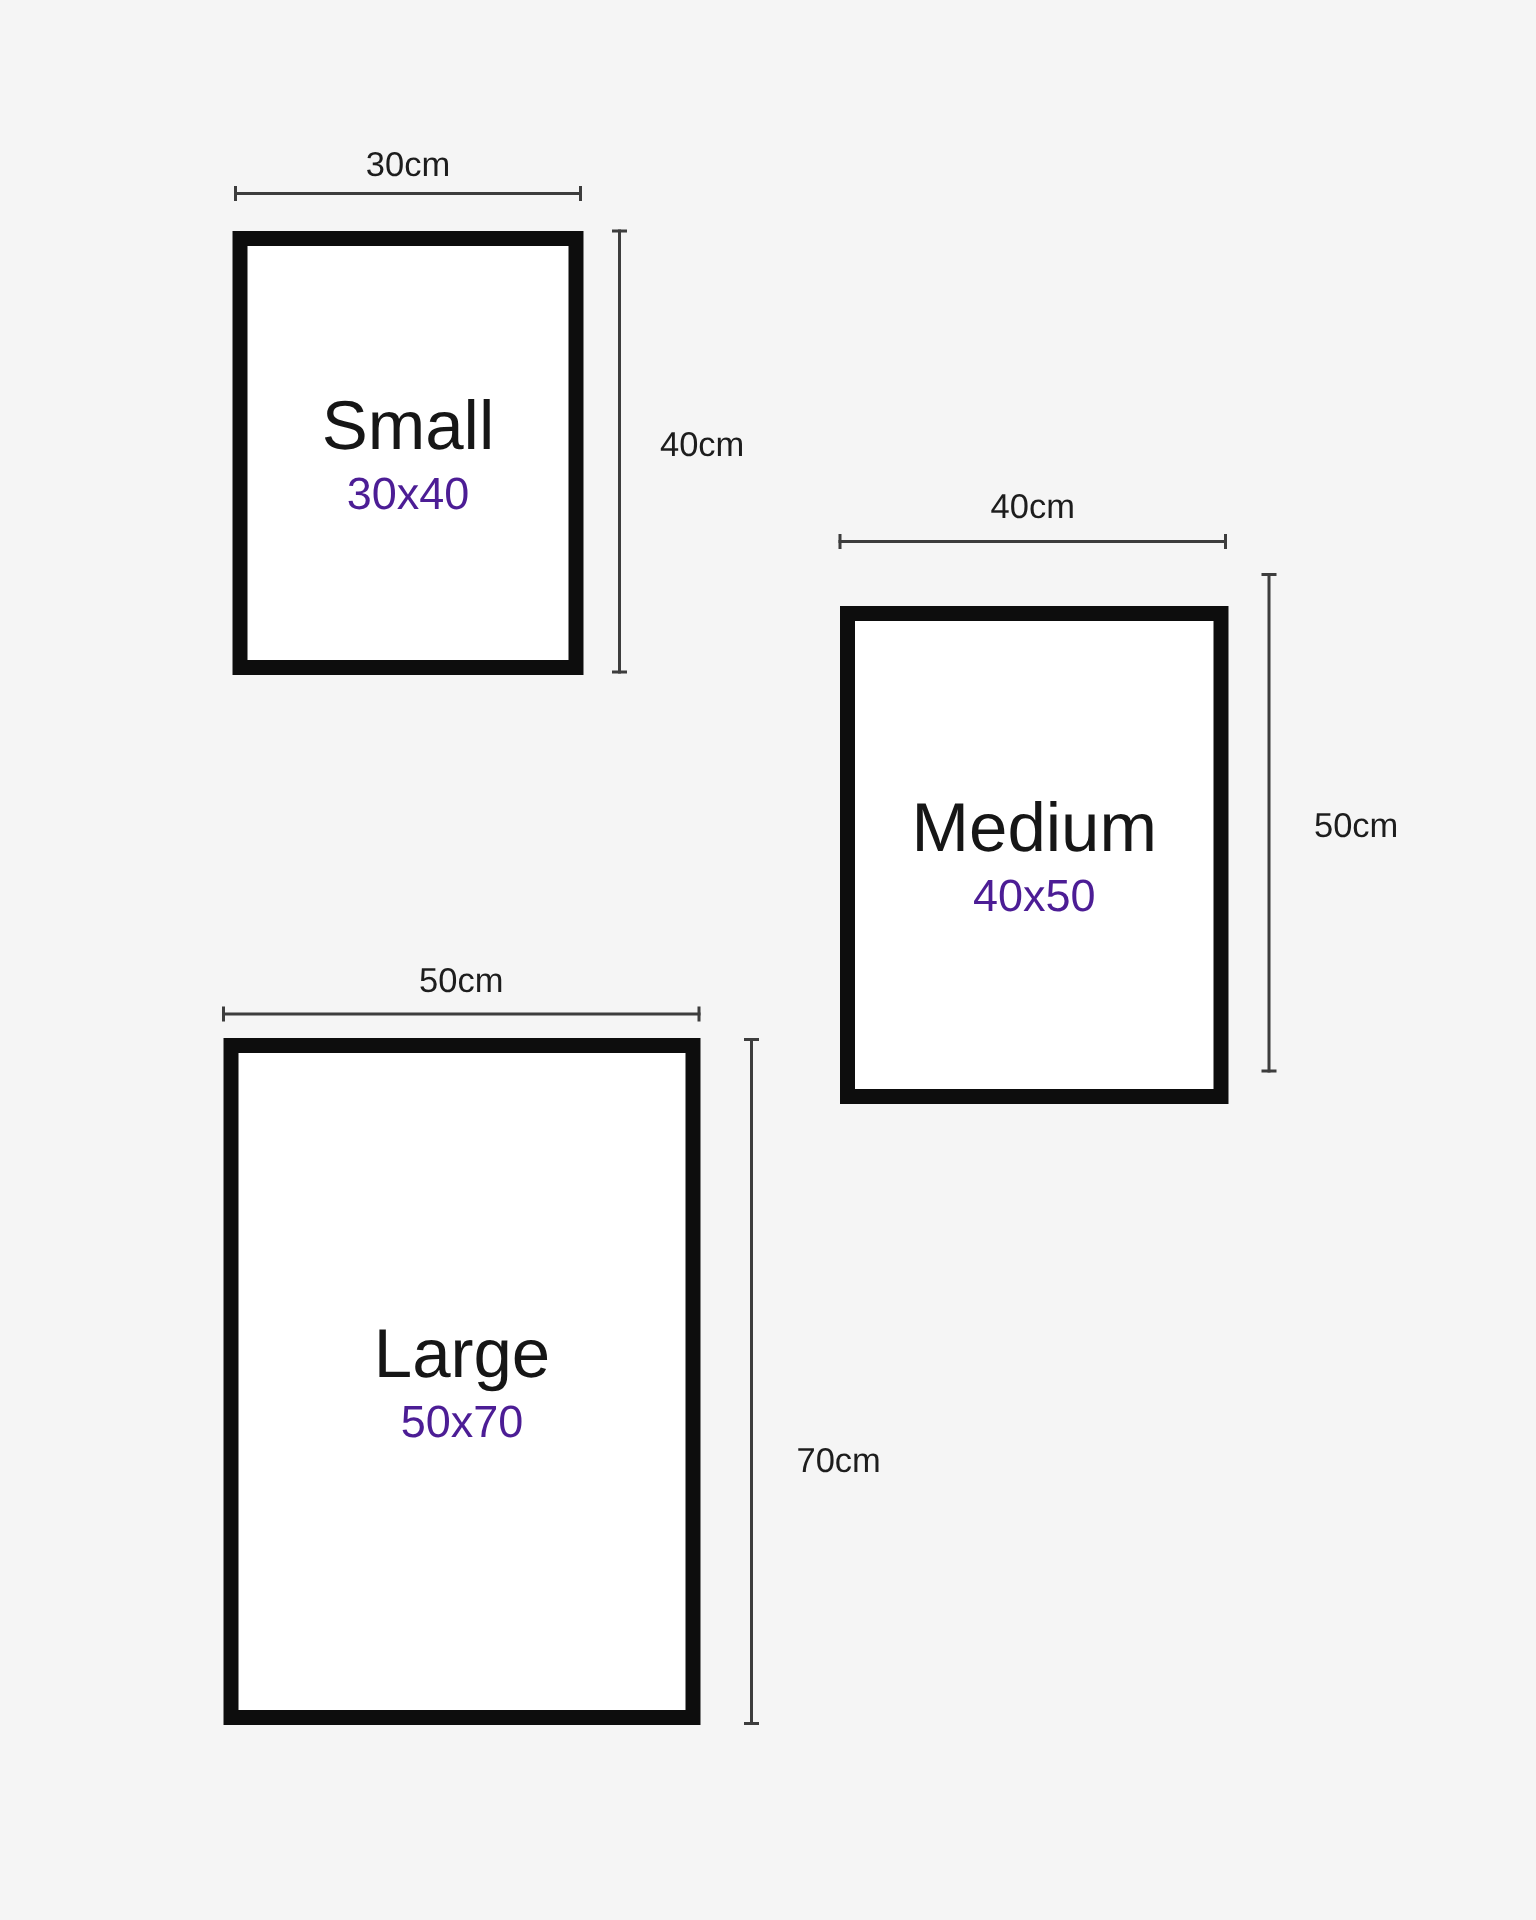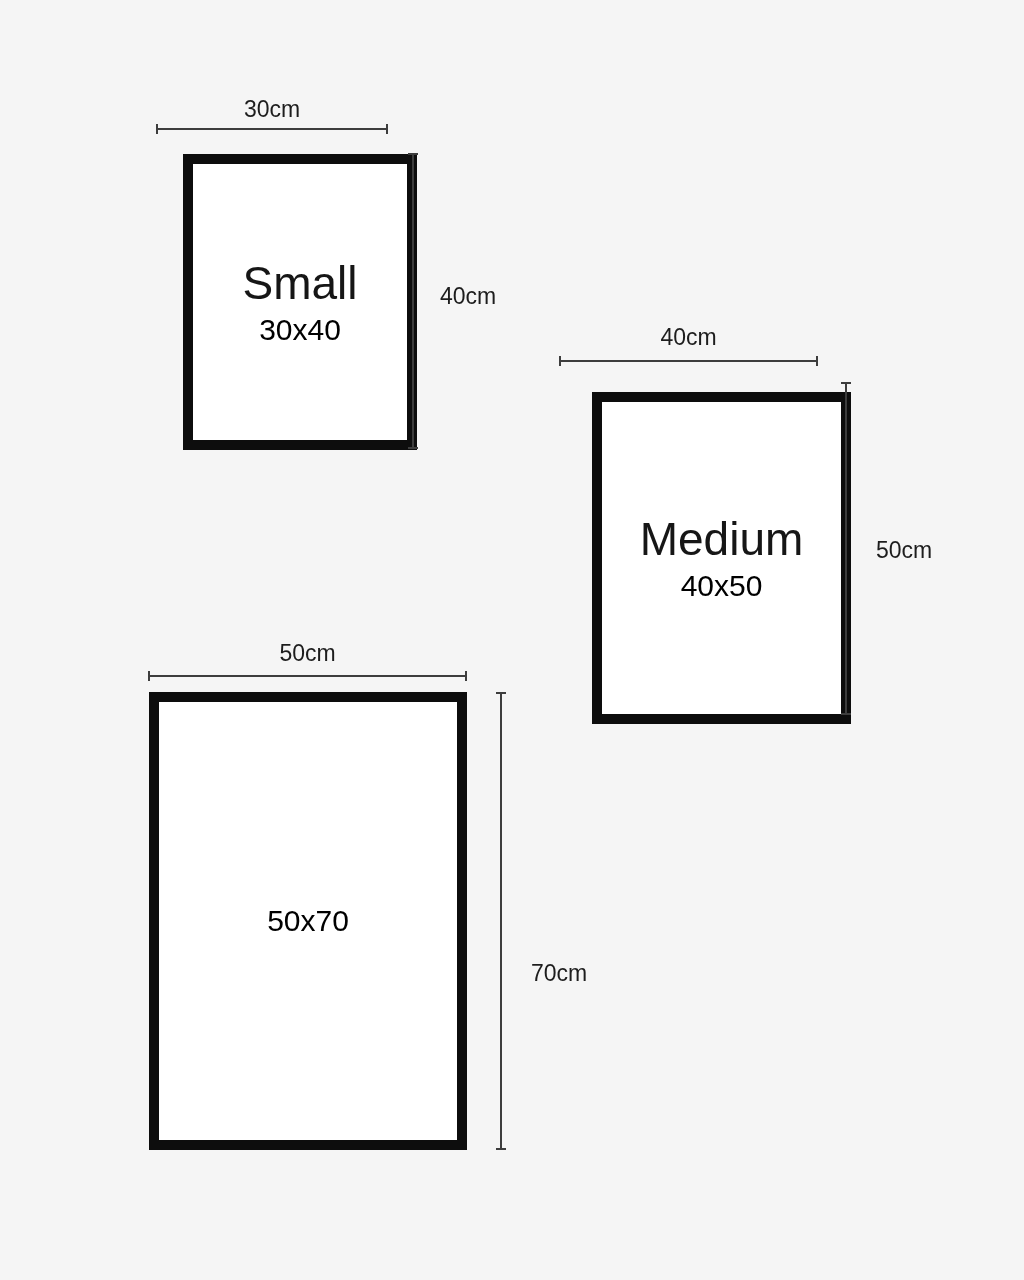--- a/index.html
+++ b/index.html
@@ -19,24 +19,24 @@
     box-sizing: border-box;
     border: 10px solid #0d0d0d;
     background: #ffffff;
     display: flex;
     flex-direction: column;
     align-items: center;
     justify-content: center;
     gap: 7px;
   }
   .frame-name { font-size: 46px; color: #161616; line-height: 1.05; white-space: nowrap; }
-  .frame-size { font-size: 30px; color: #000000; line-height: 1.05; white-space: nowrap; }
+  .frame-size { font-size: 30px; color: #4c1d95; line-height: 1.05; white-space: nowrap; }
 
-  #frame-small  { left: 155px; top: 154px; width: 234px; height: 296px; margin-left: 28px; }
-  #frame-medium { left: 560px; top: 392px; width: 259px; height: 332px; margin-left: 32px; }
+  #frame-small  { left: 155px; top: 154px; width: 234px; height: 296px; }
+  #frame-medium { left: 560px; top: 404px; width: 259px; height: 332px; }
   #frame-large  { left: 149px; top: 692px; width: 318px; height: 458px; }
 
   
   .dim-h { position: absolute; height: 2px; background: #3d3d3d; }
   .dim-h::before, .dim-h::after {
     content: ""; position: absolute; width: 2px; height: 10px; top: -4px; background: #3d3d3d;
   }
   .dim-h::before { left: 0; }
   .dim-h::after  { right: 0; }
 
@@ -90,18 +90,19 @@
   <div class="frame" id="frame-medium">
     <div class="frame-name">Medium</div>
     <div class="frame-size">40x50</div>
   </div>
   <div class="dim-v" id="dim-medium-h"></div>
   <div class="dim-label" id="label-medium-h">50cm</div>
 
   <div class="dim-label h" id="label-large-w">50cm</div>
   <div class="dim-h" id="dim-large-w"></div>
   <div class="frame" id="frame-large">
+    <div class="frame-name">Large</div>
     <div class="frame-size">50x70</div>
   </div>
   <div class="dim-v" id="dim-large-h"></div>
   <div class="dim-label" id="label-large-h">70cm</div>
 
 </div>
 
 </body></html>

